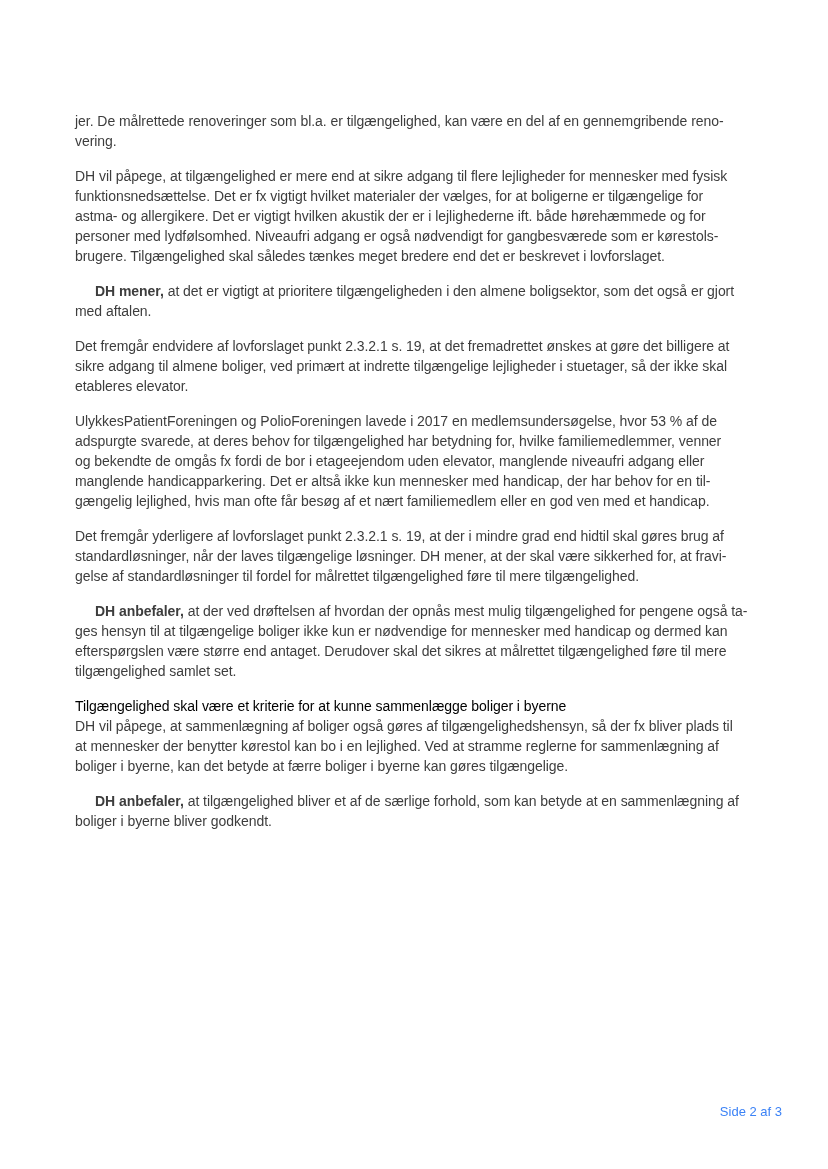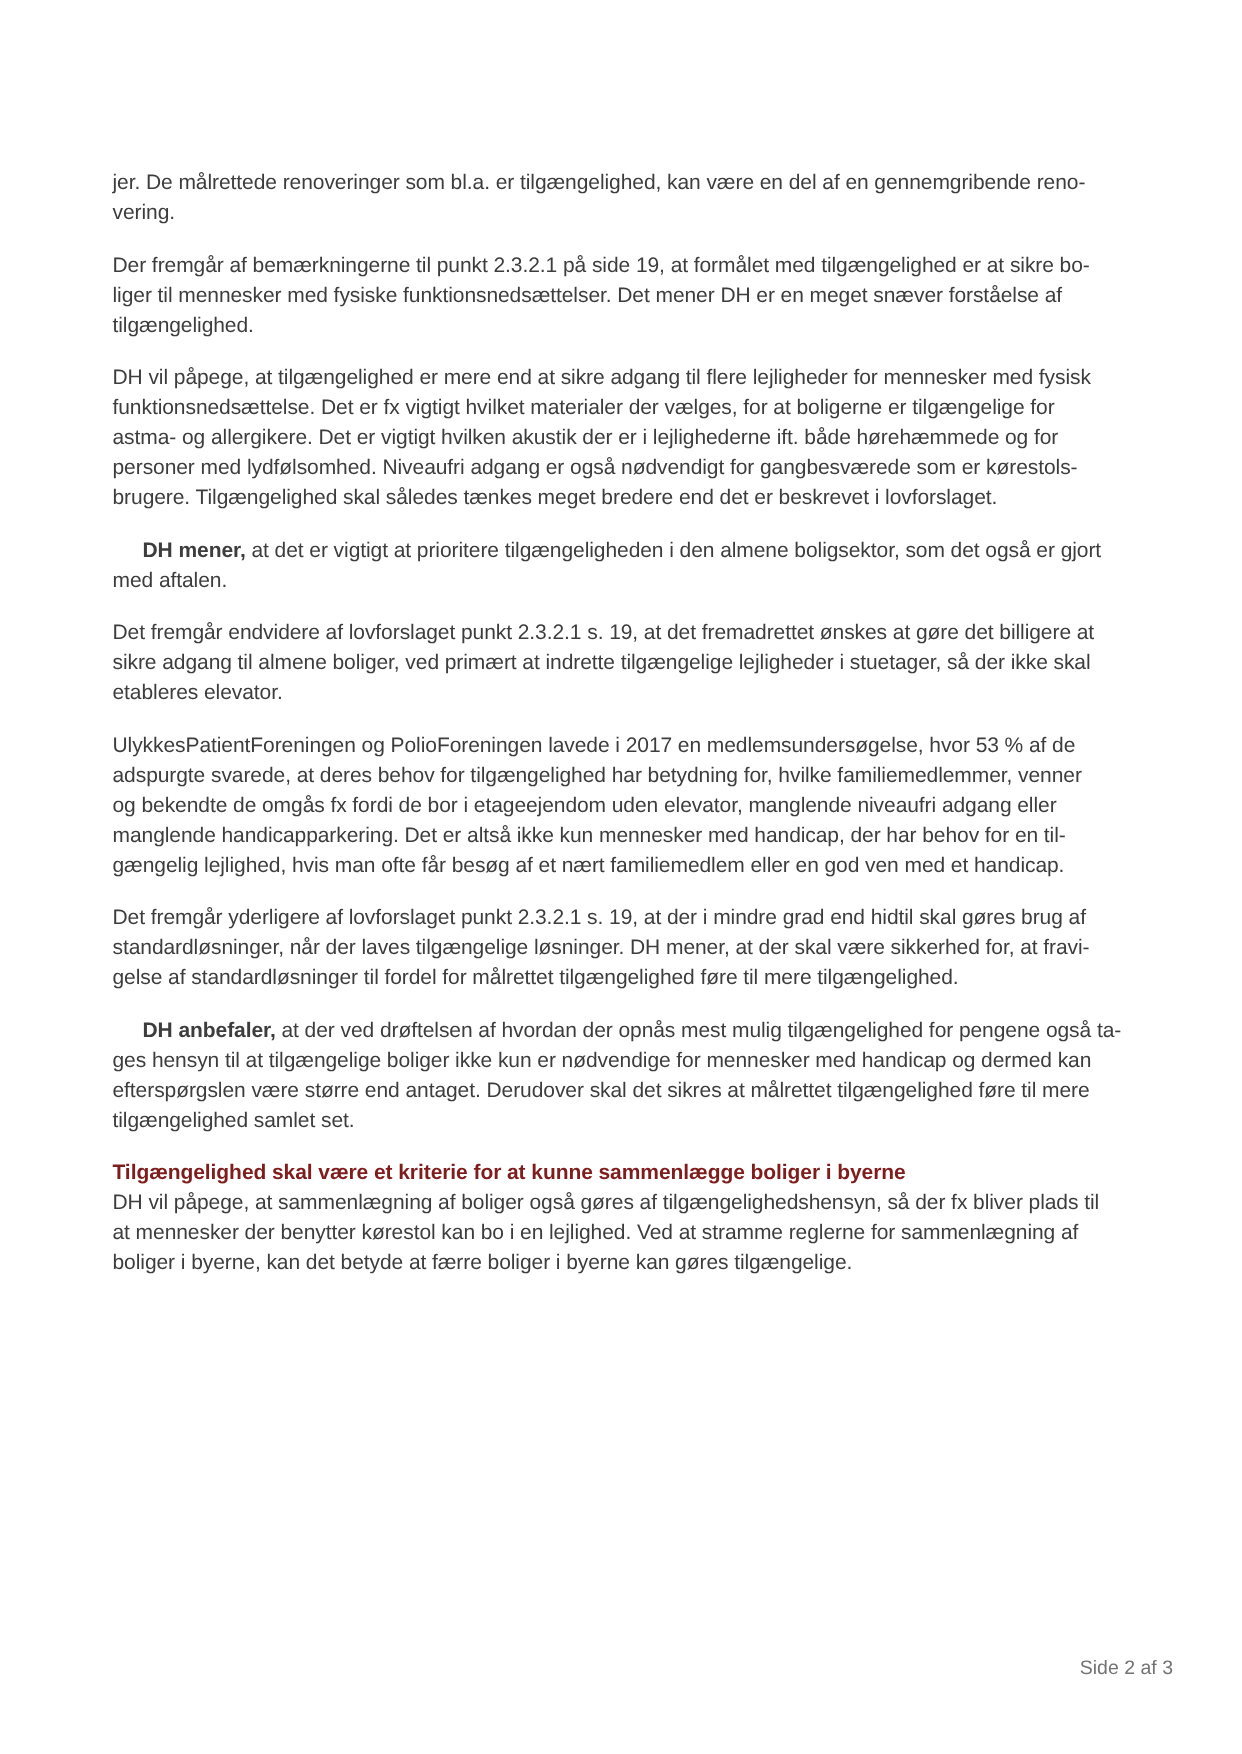--- a/index.html
+++ b/index.html
@@ -28,50 +28,47 @@
     color: #3d3d3d;
     font-size: 14px;
     line-height: 20px;
     letter-spacing: -0.05px;
   }
   .para {
     white-space: pre;
     margin: 0 0 15px 0;
   }
   .para.heading {
-    font-weight: 700;
-    color: #7f1d1d;
+    font-weight: 400;
+    color: #000000;
     margin: 0;
   }
   .b {
     font-weight: 700;
     margin-left: 20px;
   }
   .footer {
     position: absolute;
     top: 1104px;
     right: 46px;
     font-size: 13px;
     line-height: 16px;
-    color: #737373;
+    color: #3b82f6;
     text-align: right;
   }
 </style>
 </head>
 <body>
 
 <div class="page">
   <div class="content">
 
     <div class="para">jer. De målrettede renoveringer som bl.a. er tilgængelighed, kan være en del af en gennemgribende reno-
 vering.</div>
 
-    <div class="para">Der fremgår af bemærkningerne til punkt 2.3.2.1 på side 19, at formålet med tilgængelighed er at sikre bo-
-liger til mennesker med fysiske funktionsnedsættelser. Det mener DH er en meget snæver forståelse af
-tilgængelighed.</div>
 
     <div class="para">DH vil påpege, at tilgængelighed er mere end at sikre adgang til flere lejligheder for mennesker med fysisk
 funktionsnedsættelse. Det er fx vigtigt hvilket materialer der vælges, for at boligerne er tilgængelige for
 astma- og allergikere. Det er vigtigt hvilken akustik der er i lejlighederne ift. både hørehæmmede og for
 personer med lydfølsomhed. Niveaufri adgang er også nødvendigt for gangbesværede som er kørestols-
 brugere. Tilgængelighed skal således tænkes meget bredere end det er beskrevet i lovforslaget.</div>
 
     <div class="para"><span class="b">DH mener,</span><span> at det er vigtigt at prioritere tilgængeligheden i den almene boligsektor, som det også er gjort
 med aftalen.</span></div>
 
@@ -95,17 +92,19 @@
 efterspørgslen være større end antaget. Derudover skal det sikres at målrettet tilgængelighed føre til mere
 tilgængelighed samlet set.</span></div>
 
     <div class="para heading">Tilgængelighed skal være et kriterie for at kunne sammenlægge boliger i byerne</div>
 
 
     <div class="para">DH vil påpege, at sammenlægning af boliger også gøres af tilgængelighedshensyn, så der fx bliver plads til
 at mennesker der benytter kørestol kan bo i en lejlighed. Ved at stramme reglerne for sammenlægning af
 boliger i byerne, kan det betyde at færre boliger i byerne kan gøres tilgængelige.</div>
 
+    <div class="para"><span class="b">DH anbefaler,</span><span> at tilgængelighed bliver et af de særlige forhold, som kan betyde at en sammenlægning af
+boliger i byerne bliver godkendt.</span></div>
 
   </div>
 
   <div class="footer">Side 2 af 3</div>
 </div>
 
 </body></html>

